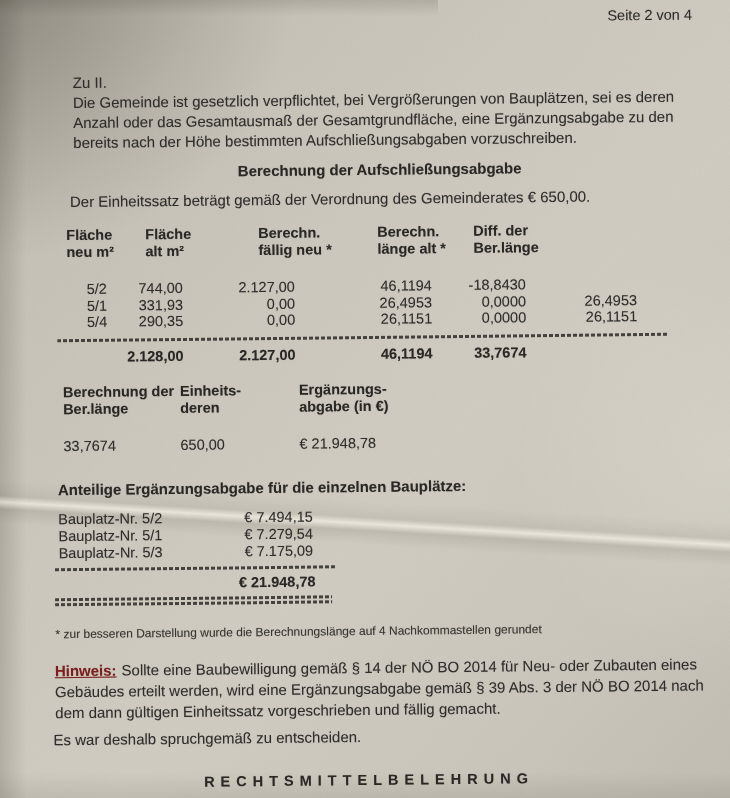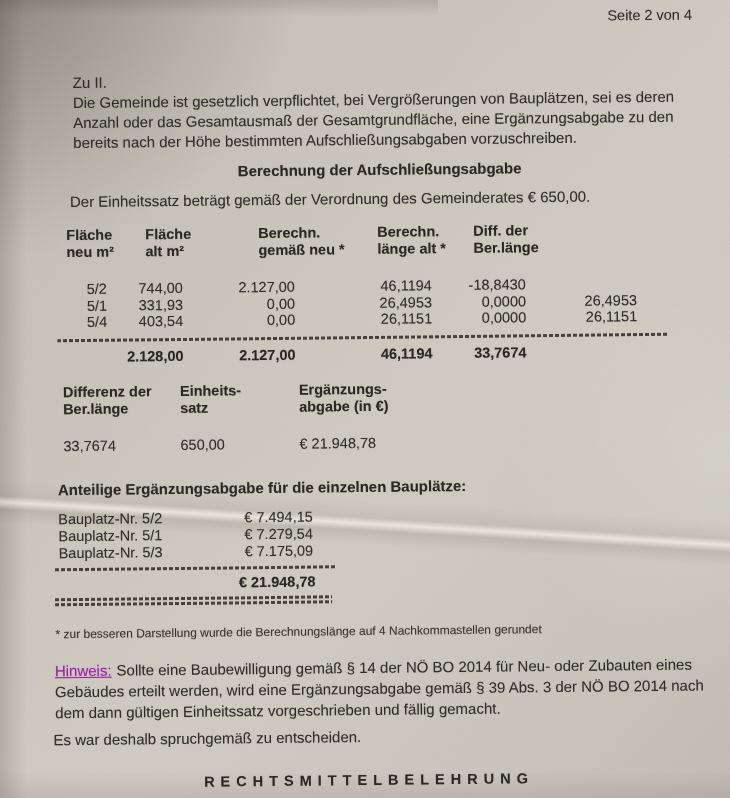--- a/index.html
+++ b/index.html
@@ -70,21 +70,21 @@
   .alloc-rows{margin-top:13px;margin-left:4px;}
   .alloc-row{display:grid;grid-template-columns:186px auto;}
   .alloc-dash{margin-top:6px;width:281px;}
   .alloc-total{margin-top:5px;margin-left:184px;font-weight:bold;color:#292825;}
   .dbl{margin-top:5px;width:277px;}
   .dbl .dash{margin-top:0;}
   .dbl .dash + .dash{margin-top:2px;}
 
   .footnote{top:621px;left:53px;width:600px;font-size:12px;color:#35342f;}
   .notice{top:657px;left:52px;width:652px;line-height:21px;}
-  .notice-label{font-weight:normal;color:#a21caf;text-decoration:underline;}
+  .notice-label{font-weight:bold;color:#7f1d1d;text-decoration:underline;}
   .notice-text{margin-left:5px;}
   .closing{top:727px;left:50px;width:600px;}
   .footer-heading{top:770px;left:0;width:730px;text-align:center;font-weight:bold;color:#292825;
     font-size:14.5px;letter-spacing:6px;}
 </style>
 </head>
 <body>
 
 <div class="paper">
   <div class="shade-tl"></div>
@@ -113,21 +113,21 @@
       <div class="hc">
           <span>Fläche</span>
           <span>neu m²</span>
         </div>
       <div class="hc">
           <span>Fläche</span>
           <span>alt m²</span>
         </div>
       <div class="hc">
           <span>Berechn.</span>
-          <span>gemäß neu *</span>
+          <span>fällig neu *</span>
         </div>
       <div class="hc">
           <span>Berechn.</span>
           <span>länge alt *</span>
         </div>
       <div class="hc">
           <span>Diff. der</span>
           <span>Ber.länge</span>
         </div>
     </div>
@@ -142,46 +142,46 @@
       <div class="trow">
         <span class="vc vc0">5/1</span>
         <span class="vc">331,93</span>
         <span class="vc">0,00</span>
         <span class="vc">26,4953</span>
         <span class="vc">0,0000</span>
         <span class="vc">26,4953</span>
       </div>
       <div class="trow">
         <span class="vc vc0">5/4</span>
-        <span class="vc">403,54</span>
+        <span class="vc">290,35</span>
         <span class="vc">0,00</span>
         <span class="vc">26,1151</span>
         <span class="vc">0,0000</span>
         <span class="vc">26,1151</span>
       </div>
     </div>
     <div class="dash dash-table"></div>
     <div class="trow totals">
       <span class="vc vc0"></span>
       <span class="vc">2.128,00</span>
       <span class="vc">2.127,00</span>
       <span class="vc">46,1194</span>
       <span class="vc">33,7674</span>
     </div>
   </div>
 
   <div class="abs summary">
     <div class="sum-head">
       <div class="hc">
-          <span>Differenz der</span>
+          <span>Berechnung der</span>
           <span>Ber.länge</span>
         </div>
       <div class="hc">
           <span>Einheits-</span>
-          <span>satz</span>
+          <span>deren</span>
         </div>
       <div class="hc">
           <span>Ergänzungs-</span>
           <span>abgabe (in €)</span>
         </div>
     </div>
     <div class="sum-vals">
       <span>33,7674</span>
       <span>650,00</span>
       <span>€ 21.948,78</span>

